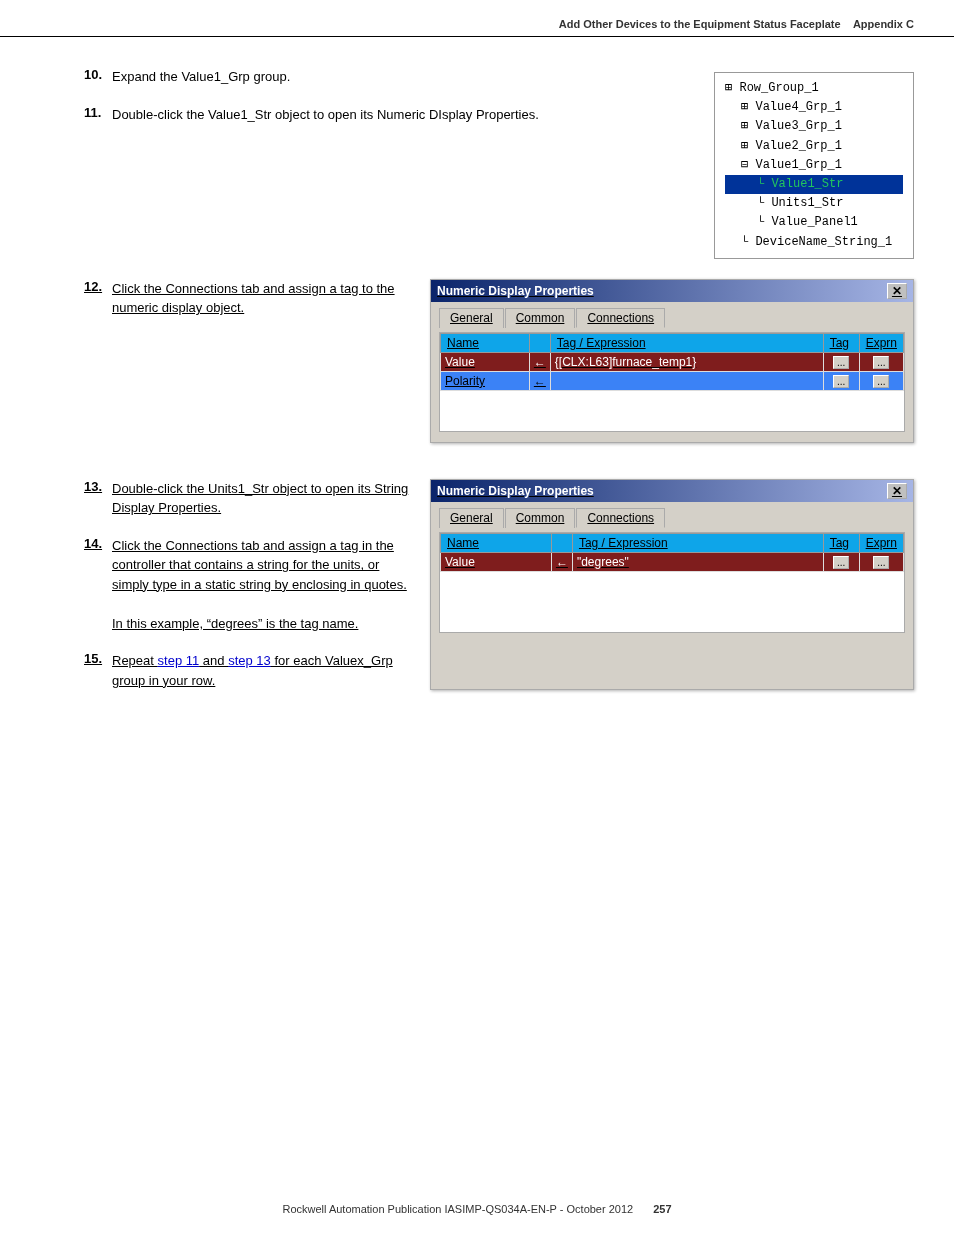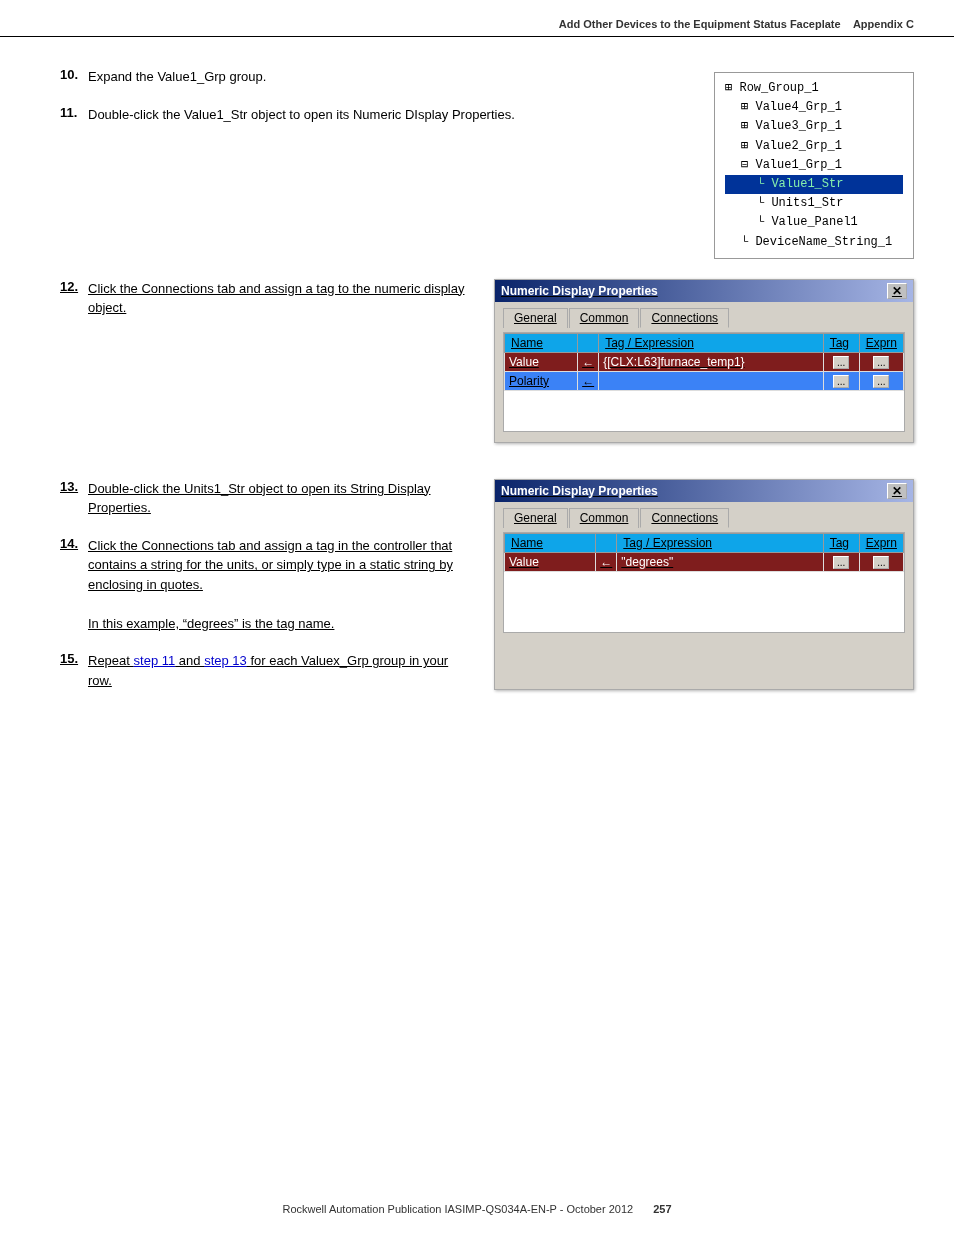--- a/index.html
+++ b/index.html
@@ -34,20 +34,21 @@
     .main-content {
       display: flex;
       flex-direction: column;
       padding: 20px 40px 40px 60px;
     }
 
     
     .step {
       display: flex;
       margin-bottom: 18px;
+      margin-left: 24px;
     }
     .step-number {
       font-weight: bold;
       min-width: 28px;
       font-size: 13px;
       padding-top: 0px;
     }
     .step-text {
       font-size: 13px;
       line-height: 1.5;
@@ -81,30 +82,30 @@
       font-family: 'Courier New', monospace;
       line-height: 1.6;
       white-space: nowrap;
     }
     .tree-widget .tree-item {
       display: flex;
       align-items: center;
     }
     .tree-item.selected {
       background: #003399;
-      color: #86efac;
+      color: #22c55e;
     }
 
     
     .dialog {
       border: 1px solid #aaa;
       background: #d4d0c8;
       margin-bottom: 18px;
       box-shadow: 1px 1px 3px rgba(0,0,0,0.3);
-      width: 420px;
+      width: 484px;
     }
     .dialog-titlebar {
       background: linear-gradient(to right, #0a246a, #a6b5e5);
       color: #fff;
       font-size: 12px;
       font-weight: bold;
       padding: 3px 6px;
       display: flex;
       justify-content: space-between;
       align-items: center;

